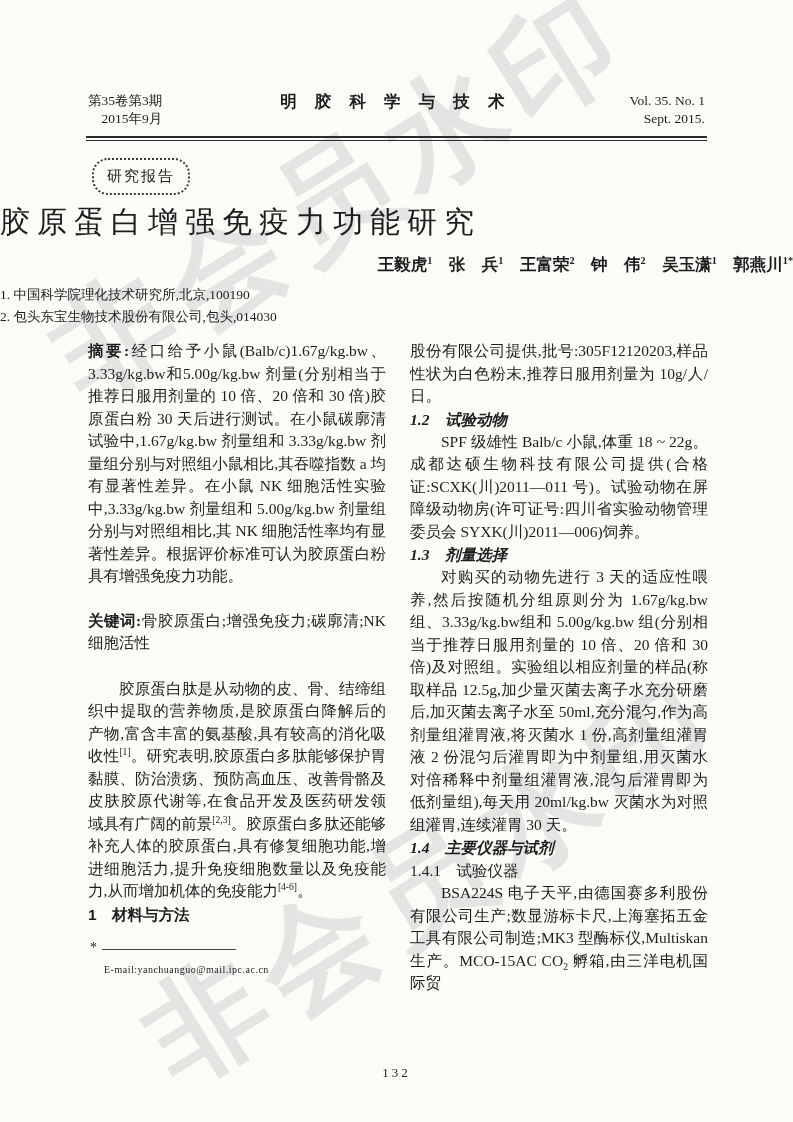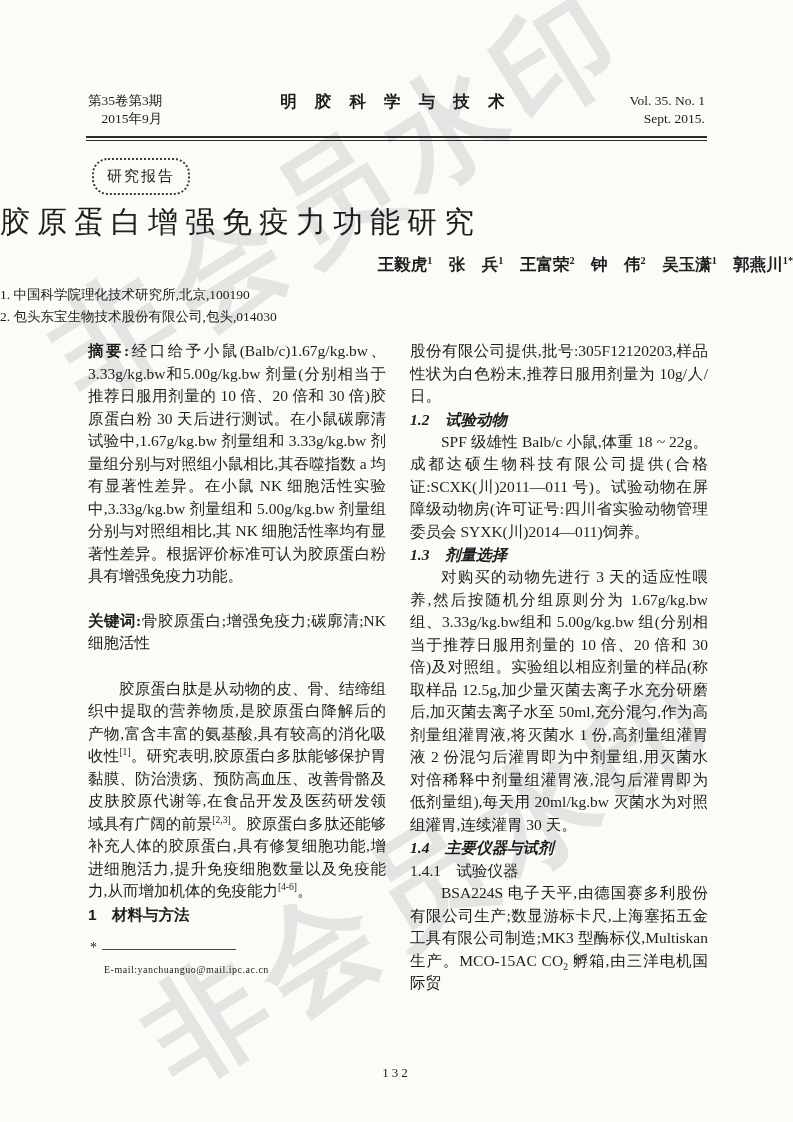--- a/index.html
+++ b/index.html
@@ -144,21 +144,21 @@
 
       <p class="para-indent"><span>胶原蛋白肽是从动物的皮、骨、结缔组织中提取的营养物质,是胶原蛋白降解后的产物,富含丰富的氨基酸,具有较高的消化吸收性</span><sup>[1]</sup><span>。研究表明,胶原蛋白多肽能够保护胃黏膜、防治溃疡、预防高血压、改善骨骼及皮肤胶原代谢等,在食品开发及医药研发领域具有广阔的前景</span><sup>[2,3]</sup><span>。胶原蛋白多肽还能够补充人体的胶原蛋白,具有修复细胞功能,增进细胞活力,提升免疫细胞数量以及免疫能力,从而增加机体的免疫能力</span><sup>[4-6]</sup><span>。</span></p>
 
       <div class="sec-h">1　材料与方法</div>
     </div>
 
     <div class="col">
       <p>股份有限公司提供,批号:305F12120203,样品性状为白色粉末,推荐日服用剂量为 10g/人/日。</p>
 
       <div class="sub-h">1.2　试验动物</div>
-      <p class="para-indent">SPF 级雄性 Balb/c 小鼠,体重 18 ~ 22g。成都达硕生物科技有限公司提供(合格证:SCXK(川)2011—011 号)。试验动物在屏障级动物房(许可证号:四川省实验动物管理委员会 SYXK(川)2014—011)饲养。</p>
+      <p class="para-indent">SPF 级雄性 Balb/c 小鼠,体重 18 ~ 22g。成都达硕生物科技有限公司提供(合格证:SCXK(川)2011—011 号)。试验动物在屏障级动物房(许可证号:四川省实验动物管理委员会 SYXK(川)2011—006)饲养。</p>
 
       <div class="sub-h">1.3　剂量选择</div>
       <p class="para-indent">对购买的动物先进行 3 天的适应性喂养,然后按随机分组原则分为 1.67g/kg.bw 组、3.33g/kg.bw组和 5.00g/kg.bw 组(分别相当于推荐日服用剂量的 10 倍、20 倍和 30 倍)及对照组。实验组以相应剂量的样品(称取样品 12.5g,加少量灭菌去离子水充分研磨后,加灭菌去离子水至 50ml,充分混匀,作为高剂量组灌胃液,将灭菌水 1 份,高剂量组灌胃液 2 份混匀后灌胃即为中剂量组,用灭菌水对倍稀释中剂量组灌胃液,混匀后灌胃即为低剂量组),每天用 20ml/kg.bw 灭菌水为对照组灌胃,连续灌胃 30 天。</p>
 
       <div class="sub-h">1.4　主要仪器与试剂</div>
       <div class="subsub-h">1.4.1　试验仪器</div>
       <p class="para-indent"><span>BSA224S 电子天平,由德国赛多利股份有限公司生产;数显游标卡尺,上海塞拓五金工具有限公司制造;MK3 型酶标仪,Multiskan 生产。MCO-15AC CO</span><sub>2</sub><span> 孵箱,由三洋电机国际贸</span></p>
     </div>
 
   </div>

